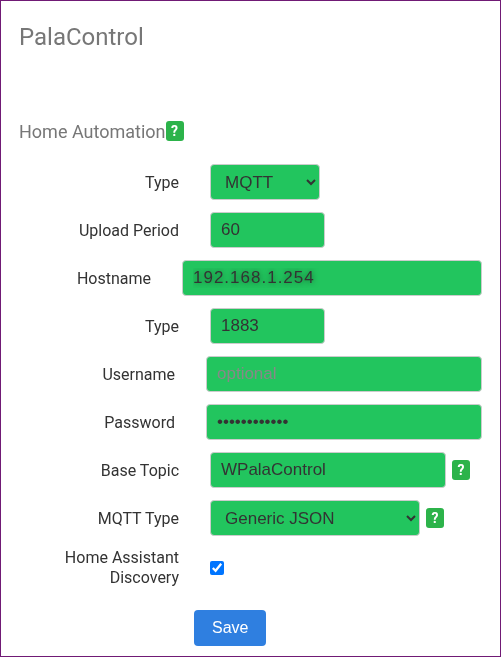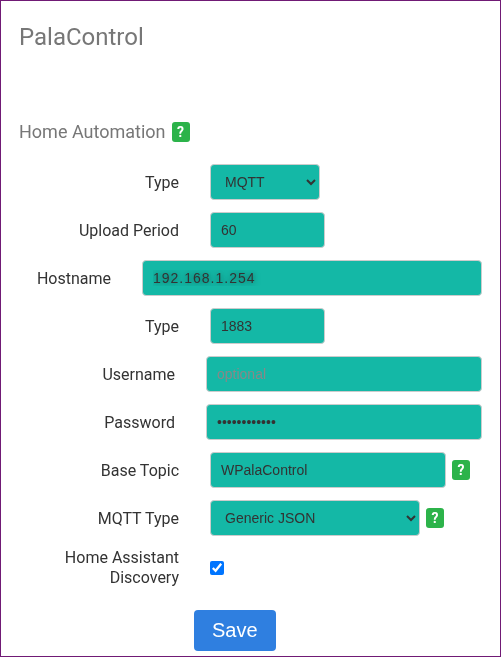--- a/index.html
+++ b/index.html
@@ -23,22 +23,21 @@
   .title {
     font-size: 24px;
     color: #777;
     font-weight: 400;
     margin: 0;
   }
   .section-header {
     margin-top: 70px;
     margin-bottom: 22px;
     display: flex;
-    align-items: center;
-    gap: 6px;
+    align-items: flex-start;
   }
   .section-header .section-label {
     font-size: 18px;
     color: #777;
   }
   .help-icon {
     display: inline-flex;
     align-items: center;
     justify-content: center;
     width: 18px;
@@ -69,54 +68,54 @@
     line-height: 1.25;
   }
   .control-wrap {
     display: flex;
     align-items: center;
     gap: 6px;
   }
   select.control, input.control {
     height: 36px;
     padding: 6px 10px;
-    font-size: 14px;
+    font-size: 17px;
     border: 1px solid #ccc;
     border-radius: 4px;
-    background: #14b8a6;
+    background: #22c55e;
     color: #333;
     outline: none;
   }
   select.control { padding-right: 24px; }
   input.control::placeholder { color: #888; }
   .w-short  { width: 110px; }
   .w-num    { width: 115px; }
   .w-med    { width: 276px; }
   .w-long   { width: 236px; }
   .w-select { width: 210px; }
-  .w-host   { width: 340px; border-right: none; border-top-right-radius: 0; border-bottom-right-radius: 0; }
+  .w-host   { width: 300px; border-right: none; border-top-right-radius: 0; border-bottom-right-radius: 0; }
   input[type="checkbox"].control {
     width: 14px; height: 14px; padding: 0; margin: 0;
   }
   .blur-text {
     color: transparent;
     text-shadow: 0 0 6px rgba(0,0,0,0.55);
     letter-spacing: 1px;
   }
   .save-row {
     margin-top: 22px;
     padding-left: 175px;
   }
   .btn-primary {
     background: #2f7fe0;
     color: #fff;
     border: none;
     border-radius: 4px;
     padding: 9px 18px;
-    font-size: 20px;
+    font-size: 16px;
     cursor: pointer;
   }
 </style>
 </head>
 <body>
 
 <div class="frame">
 
   <h1 class="title">PalaControl</h1>
 

